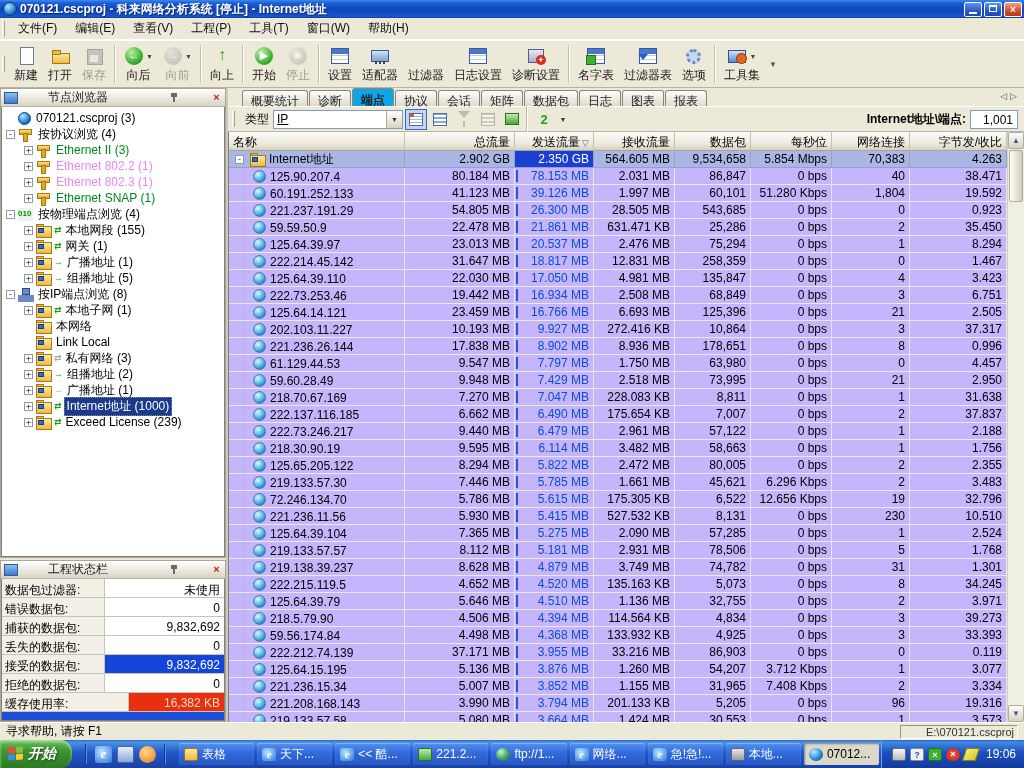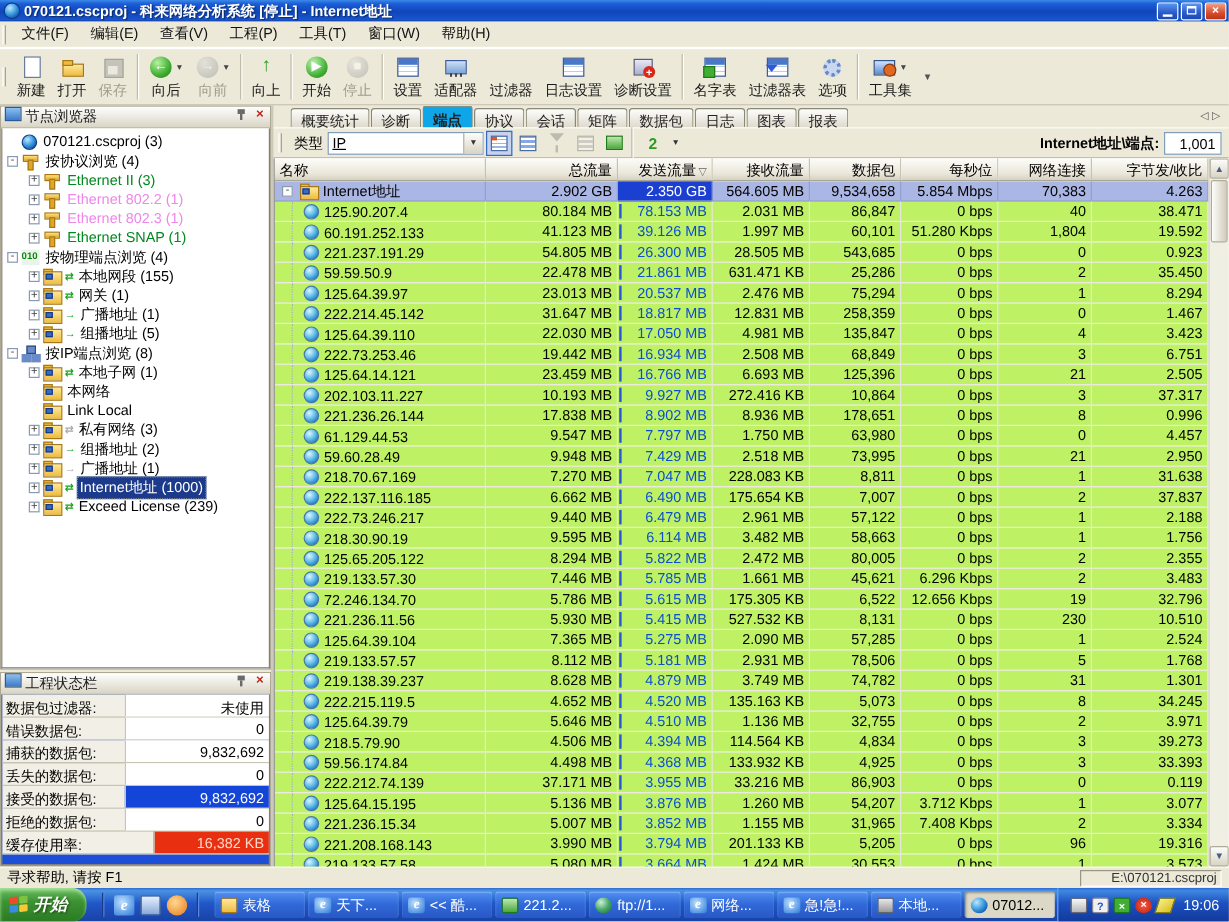--- a/index.html
+++ b/index.html
@@ -57,21 +57,21 @@
   .ic-options { width:15px; height:15px; margin:2px; border:3px dotted #6888c0; border-radius:50%; background:#c8d8f0; }
   .ic-toolset { width:18px; height:13px; margin:3px 1px; background:linear-gradient(#cfe4ff,#5a8ad0); border:1px solid #34548c; }
   .ic-toolset::after { content:""; position:absolute; right:-2px; bottom:-2px; width:9px; height:9px; border-radius:50%; background:#e06820; border:1px solid #903808; }
 
   
   .main { display:flex; height:634px; background:#ece9d8; }
   .leftcol { width:228px; display:flex; flex-direction:column; border-right:2px solid #cdc9ba; }
   .panel { background:#ece9d8; border:1px solid #aca894; display:flex; flex-direction:column; }
   .panel-node { height:470px; }
   .panel-status { flex:1; margin-top:2px; }
-  .ptitle { height:18px; display:flex; align-items:flex-start; background:linear-gradient(#fefefe,#d9d5c4); border-bottom:1px solid #b8b4a2; padding:0 2px; }
+  .ptitle { height:18px; display:flex; align-items:center; background:linear-gradient(#fefefe,#d9d5c4); border-bottom:1px solid #b8b4a2; padding:0 2px;gap:27px; }
   .ptitle .pticon { width:14px; height:12px; margin:0 3px 0 1px; background:linear-gradient(#8ac0f0,#3f7ac8); border:1px solid #2a5a9a; }
   .ptitle .ptext { flex:1; color:#202020; }
   .pin { width:13px; height:13px; margin-right:2px; position:relative; }
   .pin::before { content:""; position:absolute; left:3px; top:2px; width:6px; height:4px; background:#6a6a6a; }
   .pin::after { content:""; position:absolute; left:5px; top:6px; width:2px; height:5px; background:#6a6a6a; }
   .pclose { width:13px; height:13px; color:#c02818; font-weight:bold; font-size:11px; line-height:12px; text-align:center; }
 
   .tree { flex:1; background:#fff; border:1px solid #808080; border-top:none; overflow:hidden; padding-top:3px; }
   .trow { height:16px; display:flex; align-items:center; white-space:nowrap; }
   .exp { width:9px; height:9px; border:1px solid #8a9ab0; background:#fff; margin-right:3px; flex:none;
@@ -131,21 +131,21 @@
 
   
   .tablewrap { flex:1; display:flex; min-height:0; background:#fff; border-left:1px solid #808080; }
   .tleft { flex:1; min-width:0; display:flex; flex-direction:column; }
   .thead { height:19px; display:flex; flex:none; }
   .hcell { background:linear-gradient(#fdfcf9,#eae7da 70%,#d6d2c0); border-right:1px solid #c6c2b0; border-bottom:1px solid #aaa696;
      padding:2px 4px 0; text-align:right; white-space:nowrap; overflow:hidden; }
   .hcell.left { text-align:left; }
   .sortglyph { font-size:9px; color:#666; margin-left:2px; }
   .rows { flex:1; overflow:hidden; }
-  .trowd { height:17px; display:flex; background:#bef264; }
+  .trowd { height:17px; display:flex; background:#c4b5fd; }
   .cell { border-right:1px solid #e6e6de; border-bottom:1px solid #eceae0; padding:1px 4px 0; text-align:right; white-space:nowrap; overflow:hidden; position:relative; }
   .cell.name { text-align:left; padding-left:24px; display:flex; align-items:center; }
   .cell.name::before { content:""; position:absolute; left:14px; top:0; bottom:0; border-left:1px dotted #a8b0c0; }
   .globe { width:13px; height:13px; border-radius:50%; flex:none; margin-right:4px;
      background:radial-gradient(circle at 35% 30%,#e0f4ff,#62c0e8 45%,#2878c8 80%); border:1px solid #4878a8; }
   .sentv { color:#0b4fd0; }
   .barmark { position:absolute; left:1px; top:2px; bottom:2px; background:#2a55d4; }
   .trowd.summary { background:#aab6e4; font-weight:normal; }
   .trowd.summary .cell { border-right-color:#93a0d0; border-bottom-color:#93a0d0; }
   .trowd.summary .cell.name { padding-left:6px; }

